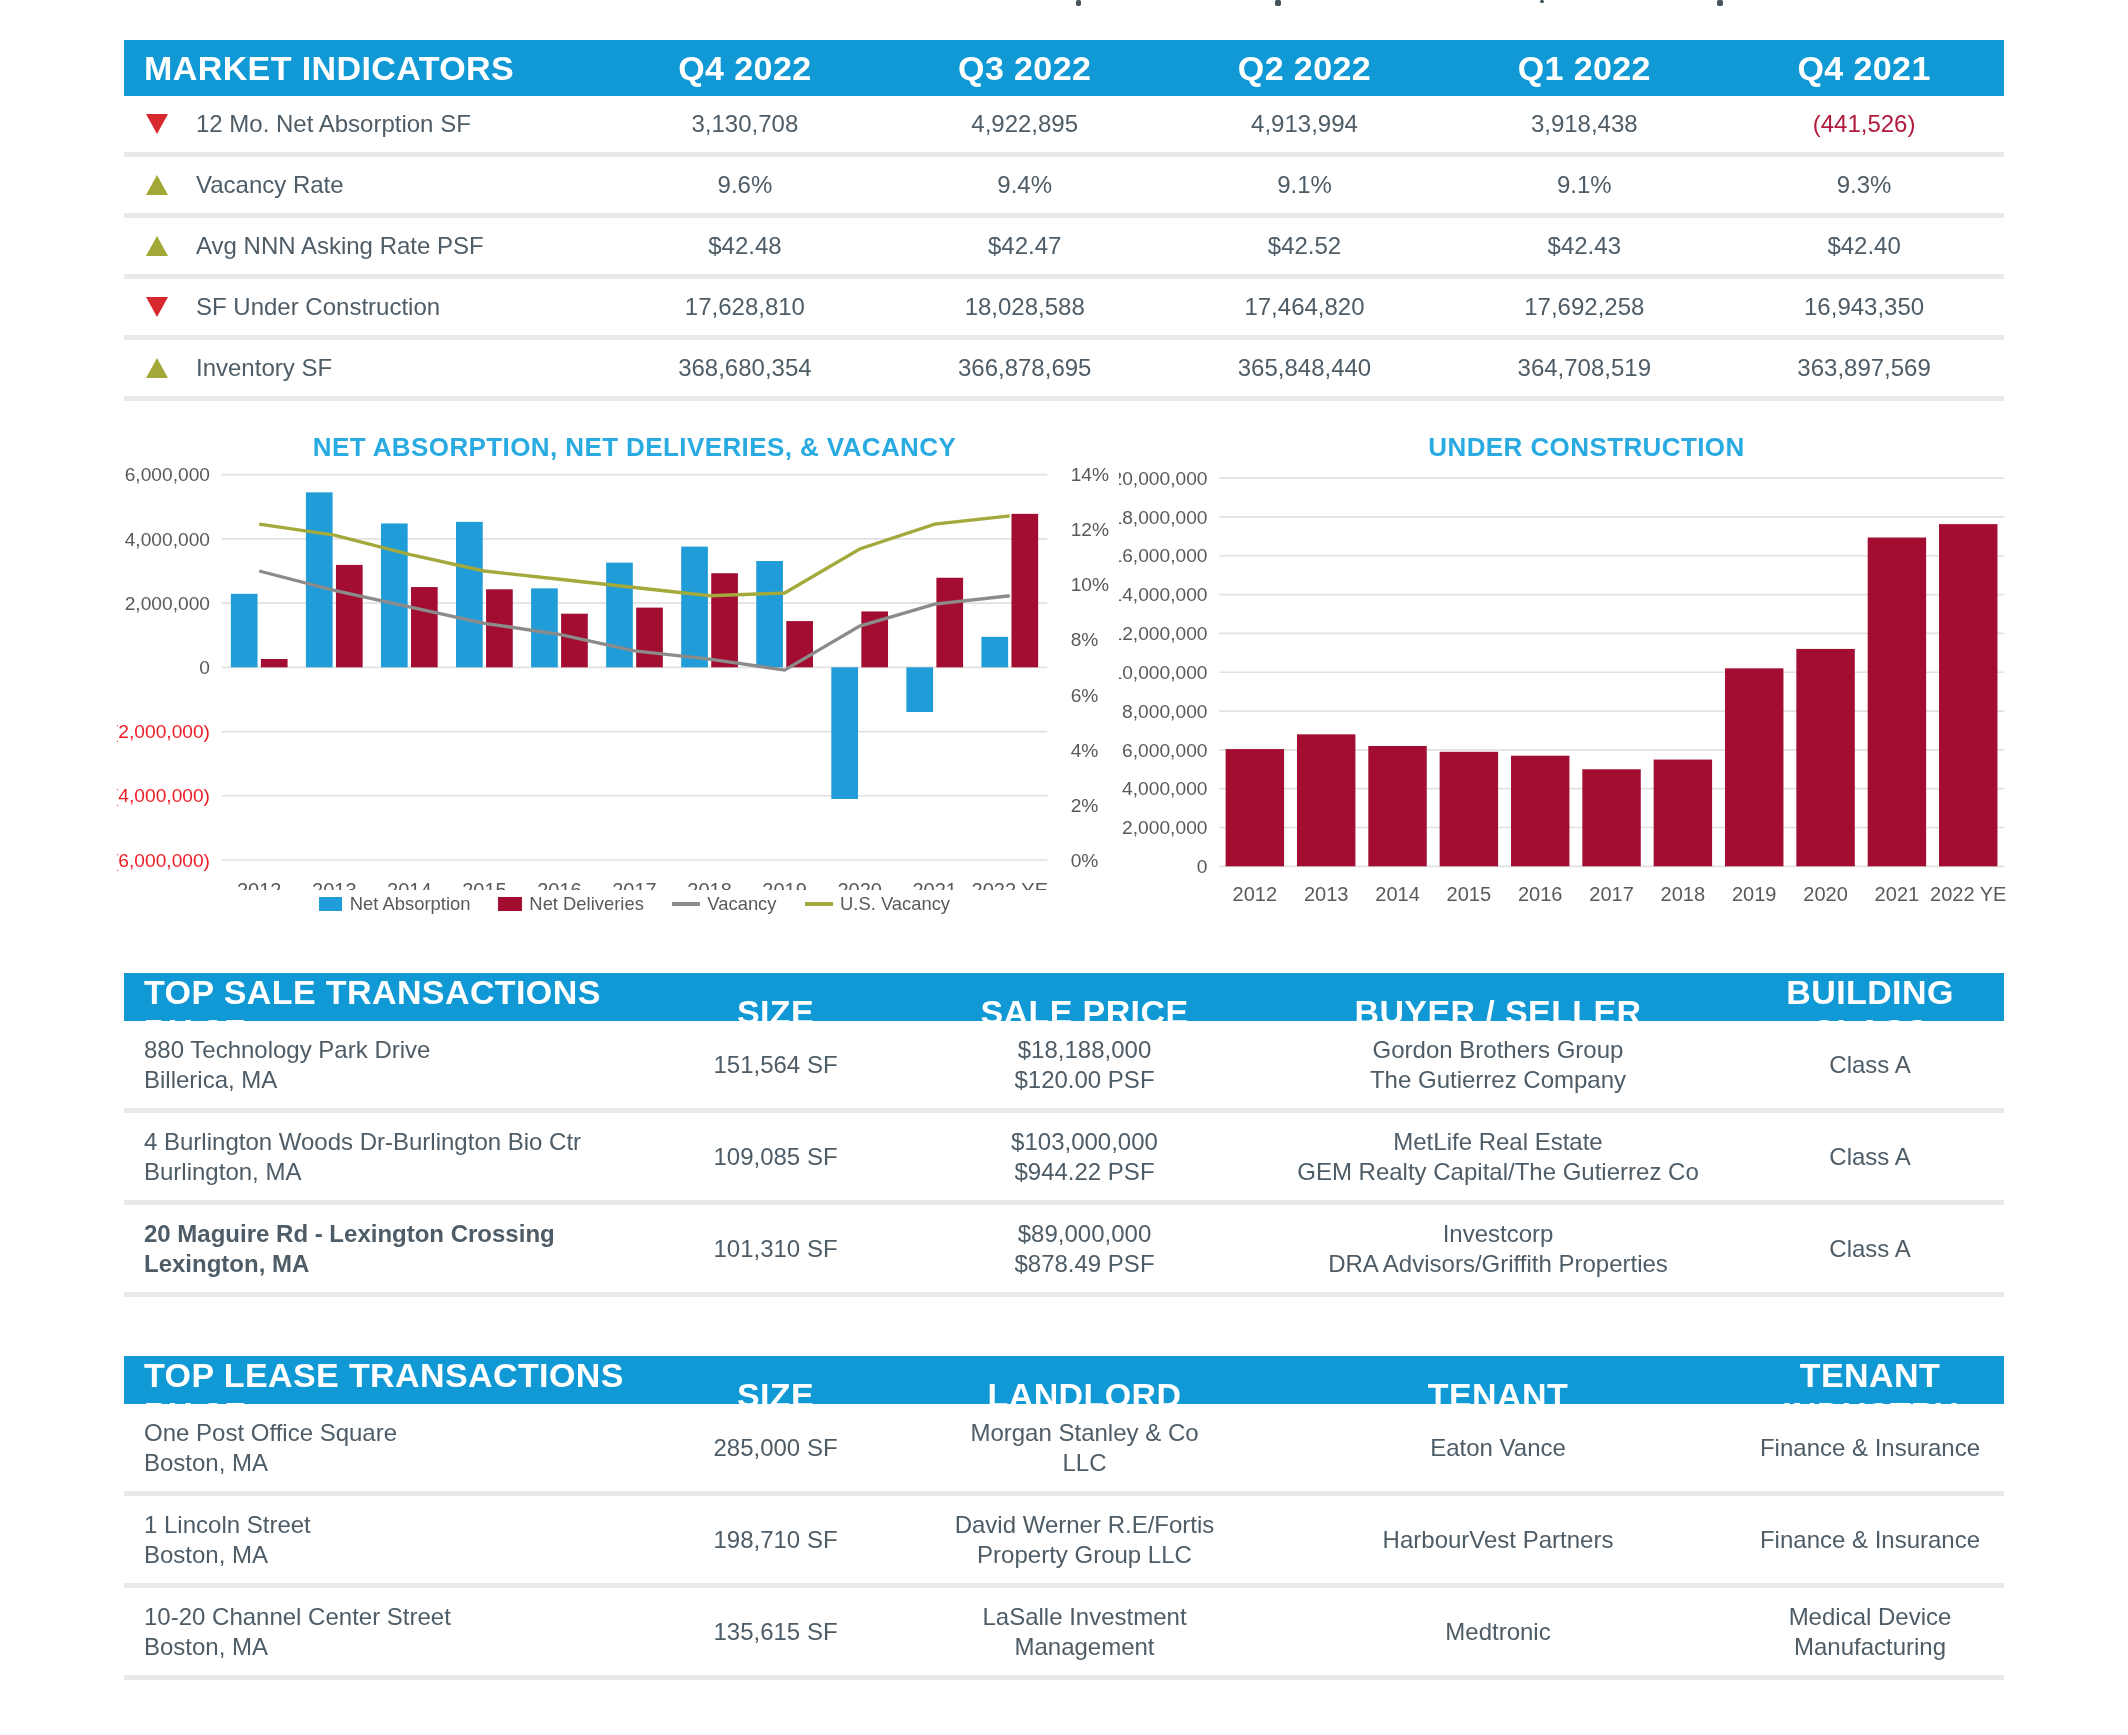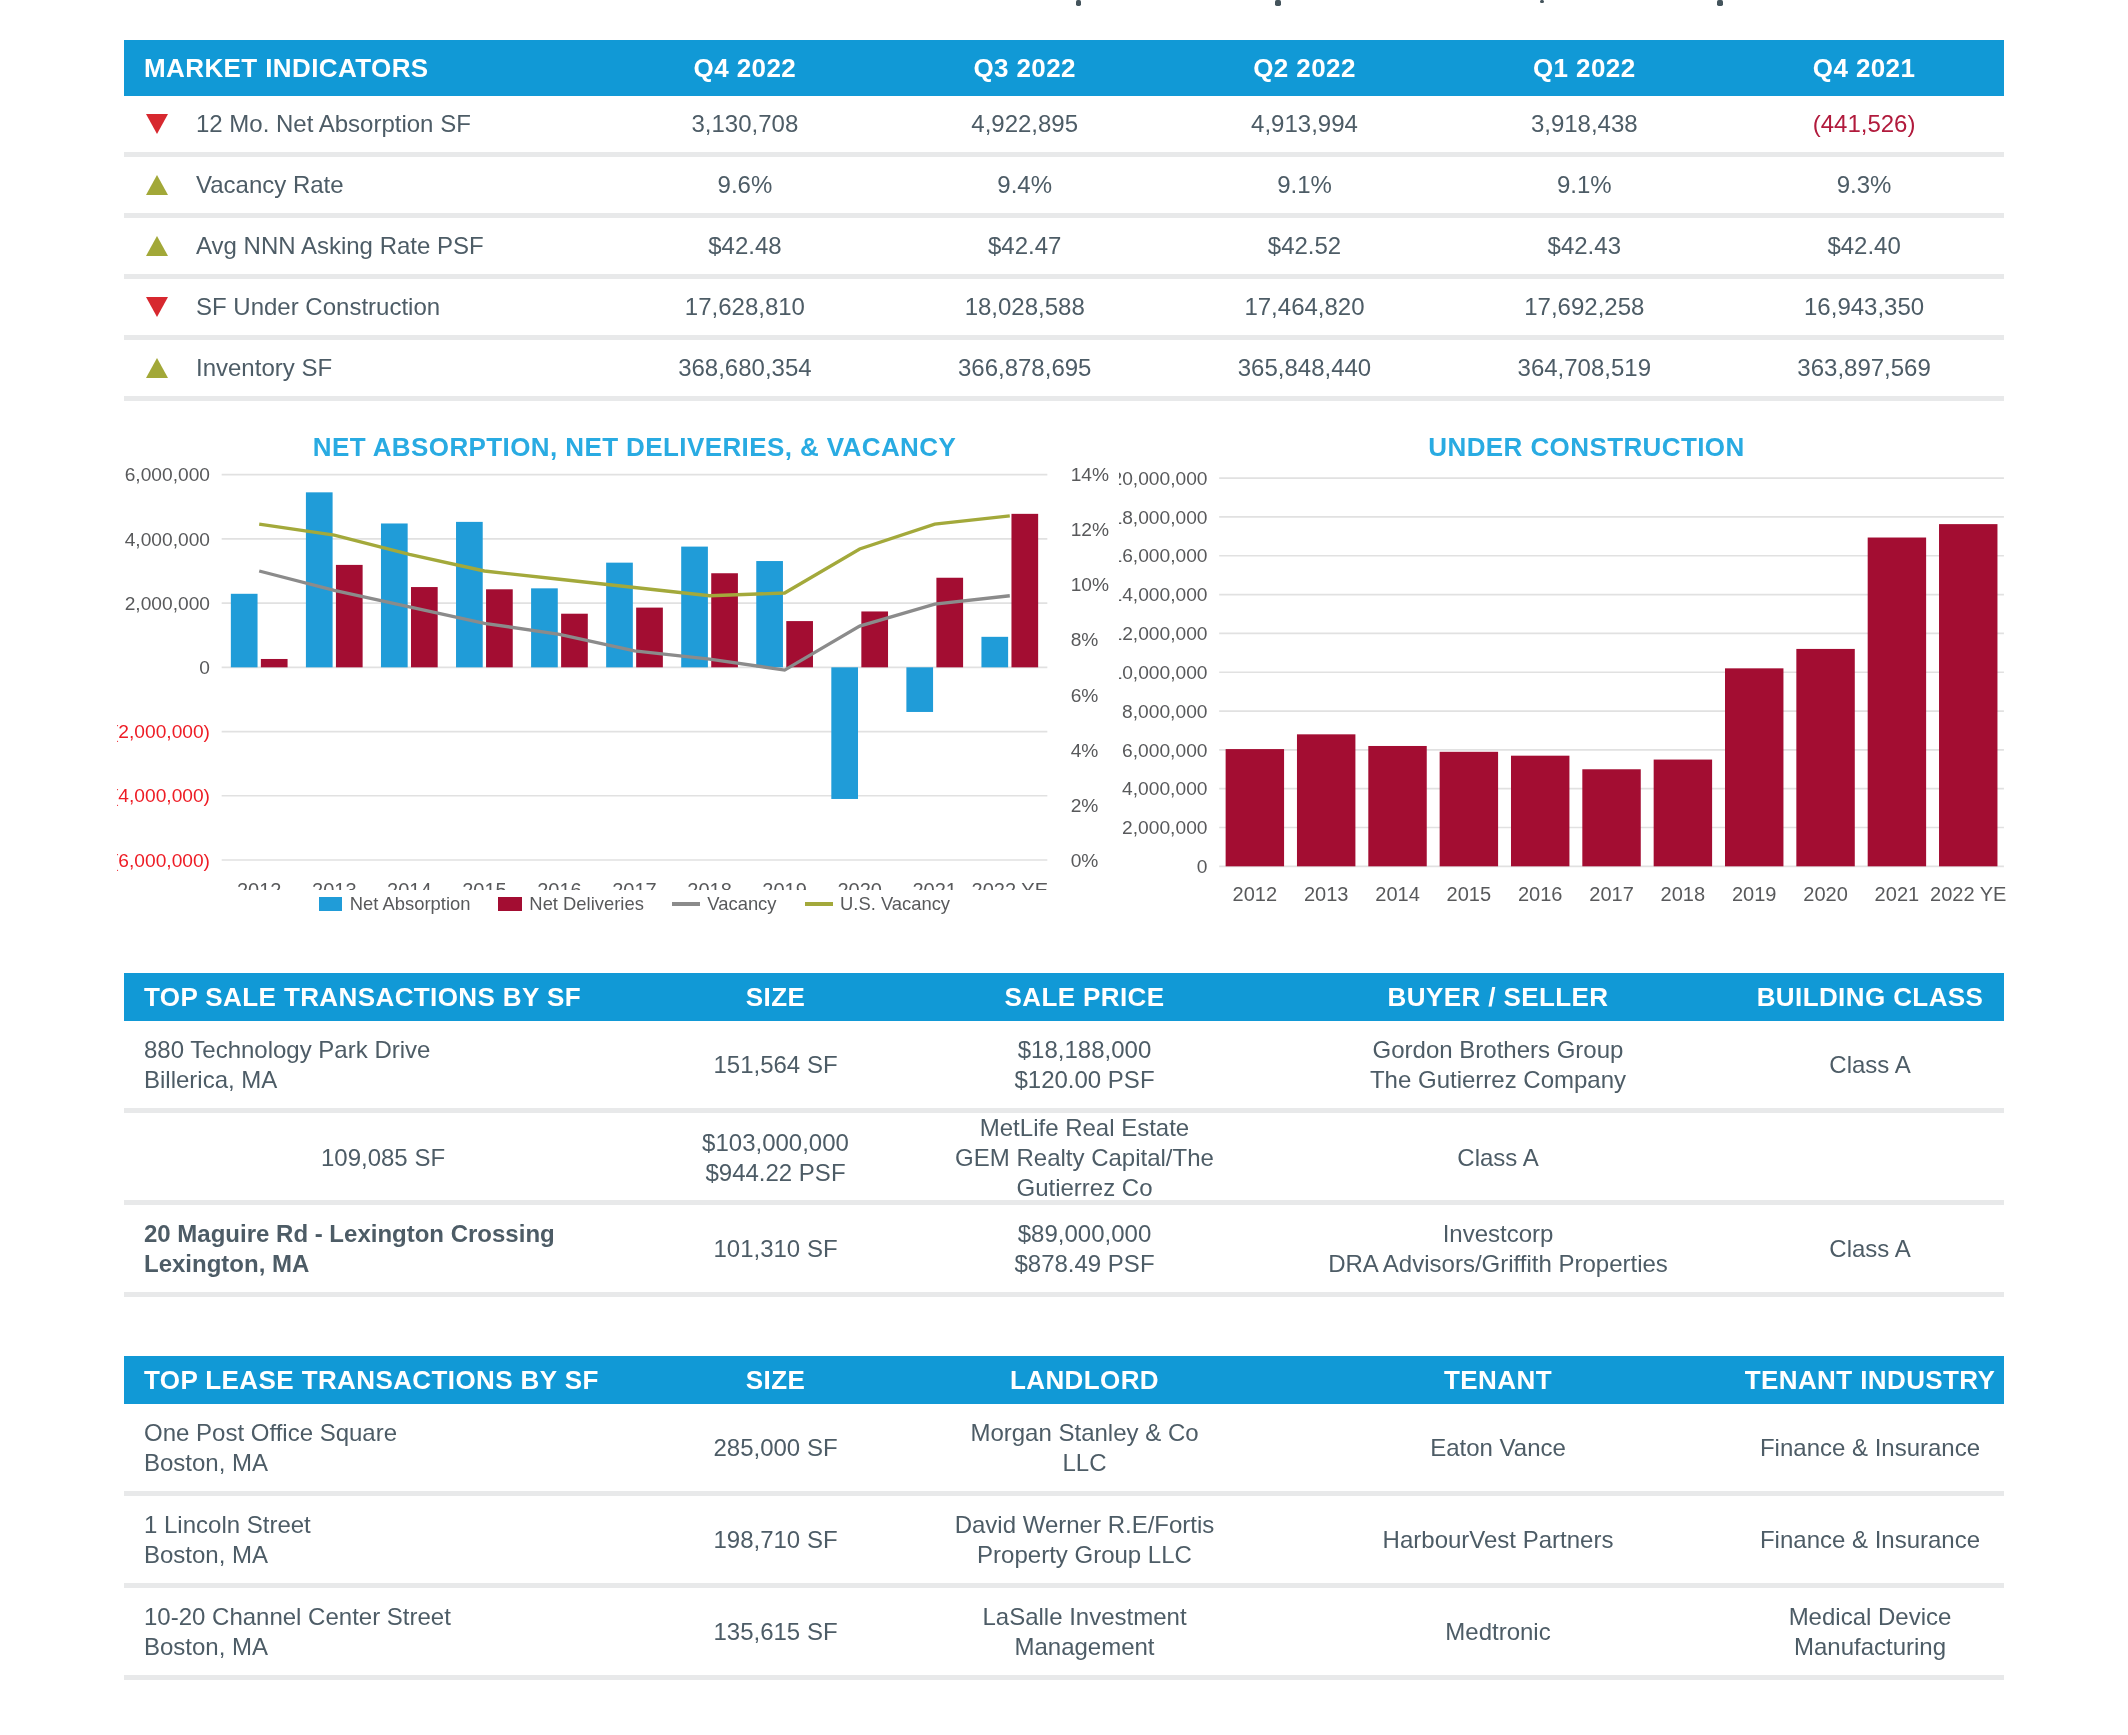--- a/index.html
+++ b/index.html
@@ -1,21 +1,21 @@
 <!DOCTYPE html>
 <html style="--hdr-blue: #1199d6;font-size:13.4px"><head>
 <meta charset="utf-8">
 <style>
   html,body{margin:0;padding:0;background:#ffffff;}
   body{width:2128px;height:1736px;position:relative;font-family:"Liberation Sans",sans-serif;color:#4d5c66;overflow:hidden;}
   .abs{position:absolute;}
   
   .tbl{position:absolute;left:124px;width:1880px;}
   .tbl-header{display:grid;align-items:center;background:var(--hdr-blue);color:#ffffff;font-weight:bold;}
-  .tbl-header .hcell{font-size:26px;letter-spacing:0.4px;text-align:center;}
+  .tbl-header .hcell{font-size:34px;letter-spacing:0.4px;text-align:center;}
   .tbl-header .hcell.first{text-align:left;padding-left:20px;}
   .row{display:grid;align-items:center;background:#ffffff;}
   .sep{height:5px;background:#e8e9ea;width:100%;}
   .cell{font-size:24px;line-height:30px;text-align:center;color:#4d5c66;}
   .cell.left{text-align:left;}
   .neg{color:#b11a3c;}
   
   .ind-grid{grid-template-columns:47px 434px repeat(5,1fr);}
   .ind-hgrid{grid-template-columns:481px repeat(5,1fr);}
   .tri{width:0;height:0;margin-left:22px;}
@@ -271,20 +271,24 @@
         <div class="cell">
           <div>Gordon Brothers Group</div>
           <div>The Gutierrez Company</div>
         </div>
         <div class="cell">
           <div>Class A</div>
         </div>
       </div>
       <div class="sep"></div>
       <div class="row tx-grid" style="height: 87px;">
+        <div class="cell left" style="padding-left: 20px;">
+          <div>4 Burlington Woods Dr-Burlington Bio Ctr</div>
+          <div>Burlington, MA</div>
+        </div>
         <div class="cell">
           <div>109,085 SF</div>
         </div>
         <div class="cell">
           <div>$103,000,000</div>
           <div>$944.22 PSF</div>
         </div>
         <div class="cell">
           <div>MetLife Real Estate</div>
           <div>GEM Realty Capital/The Gutierrez Co</div>

